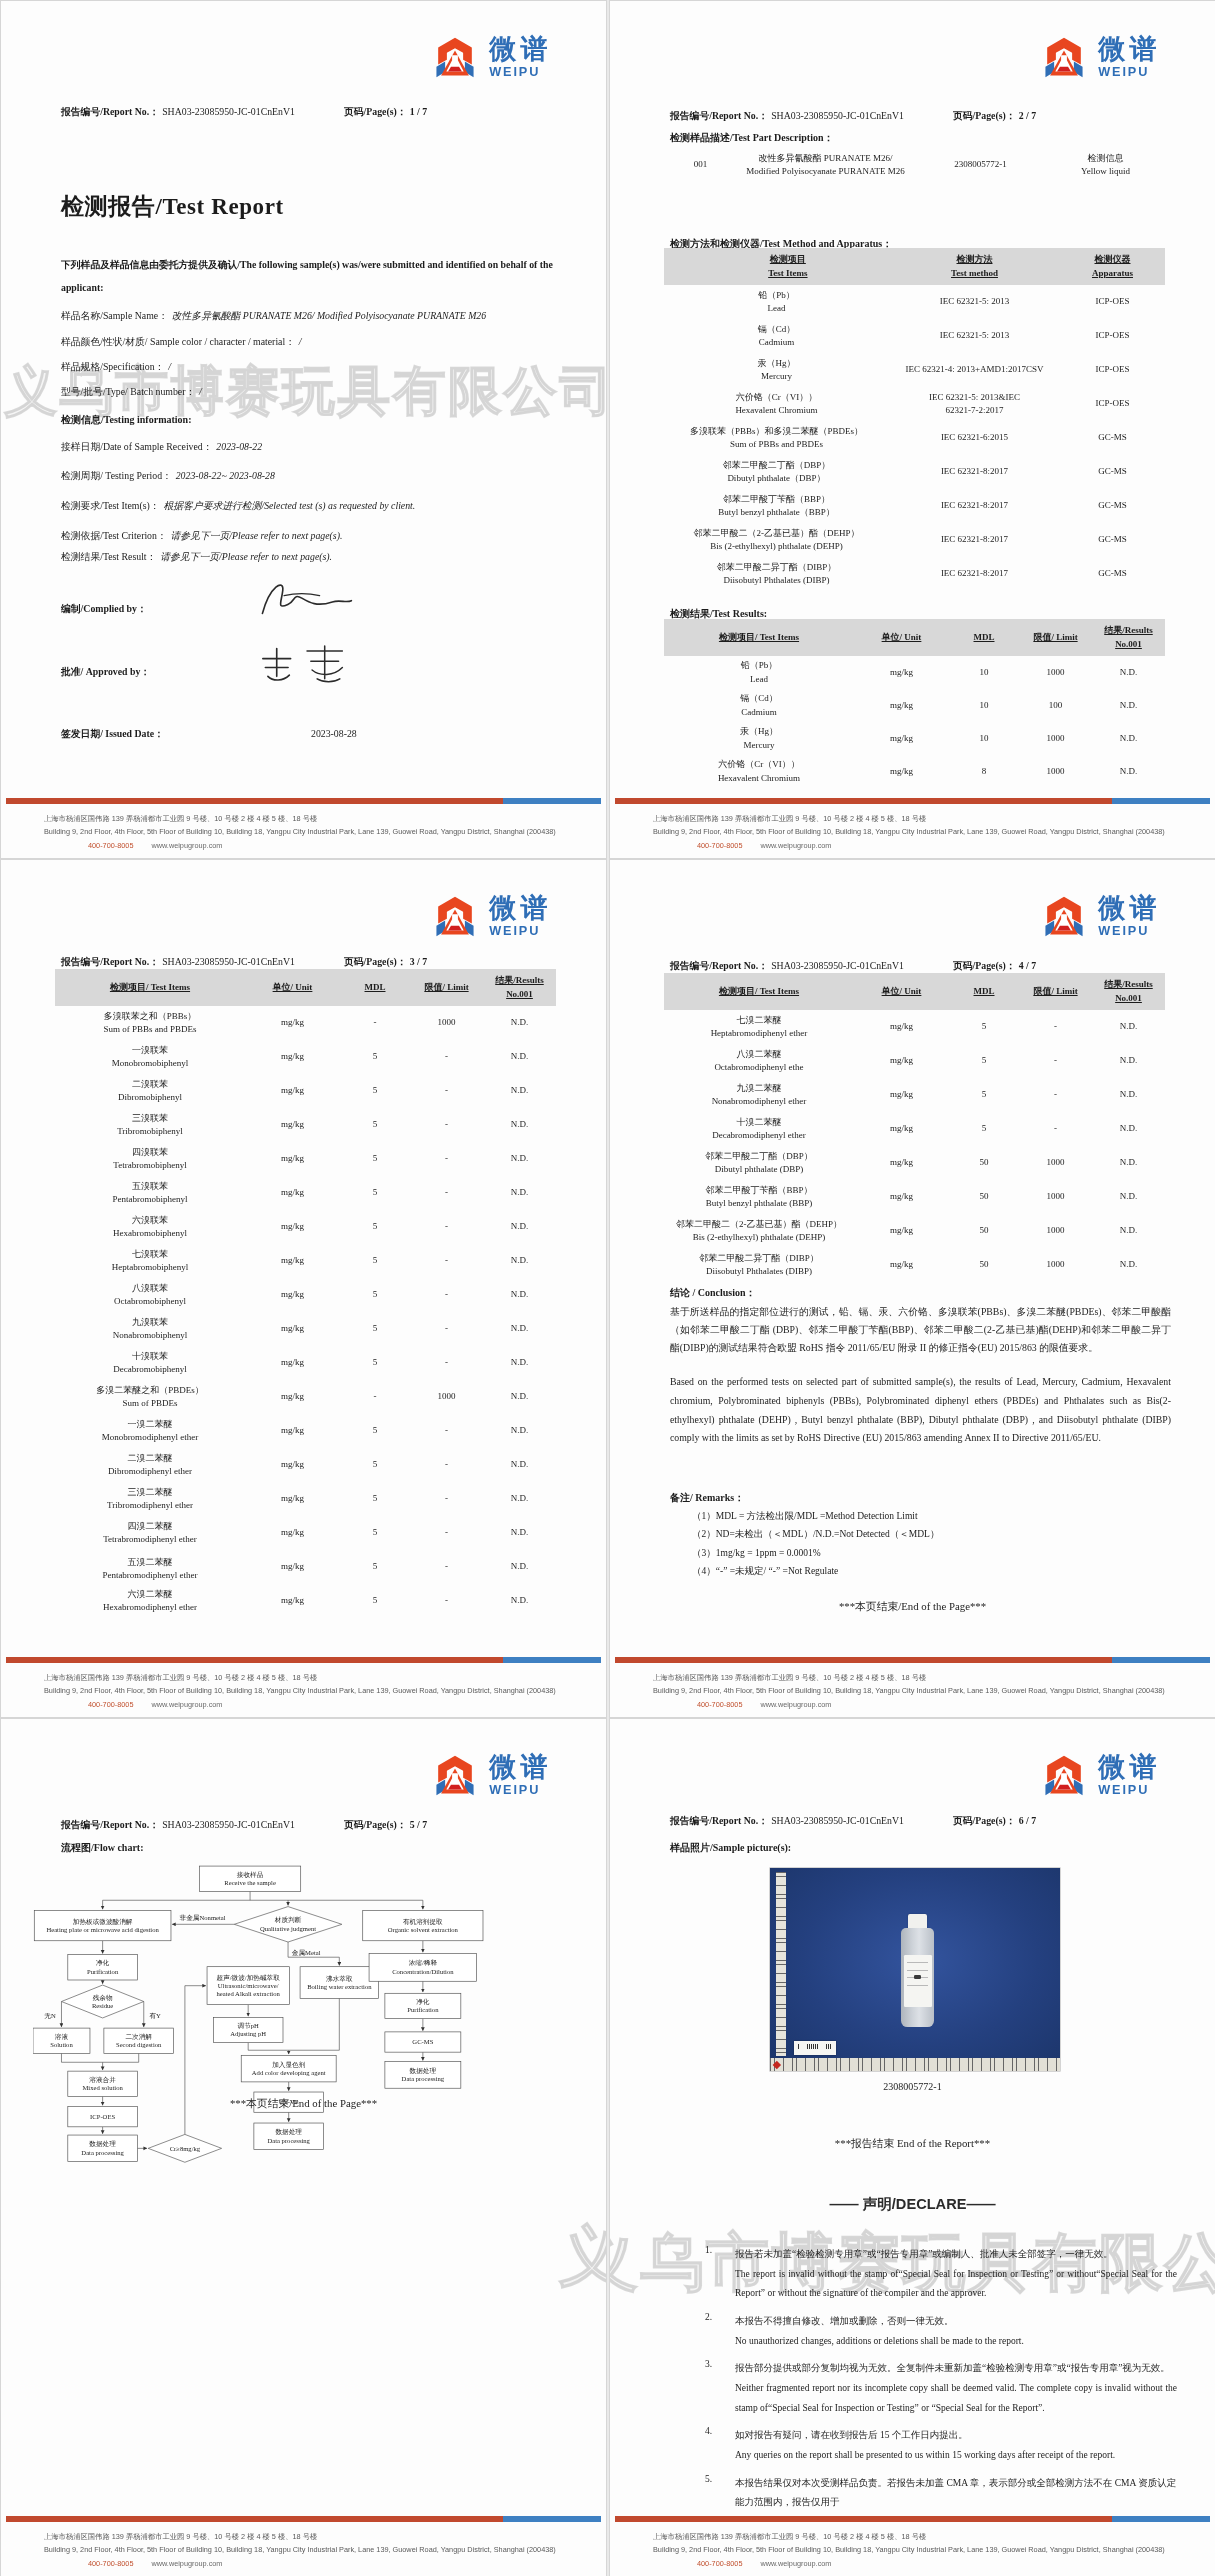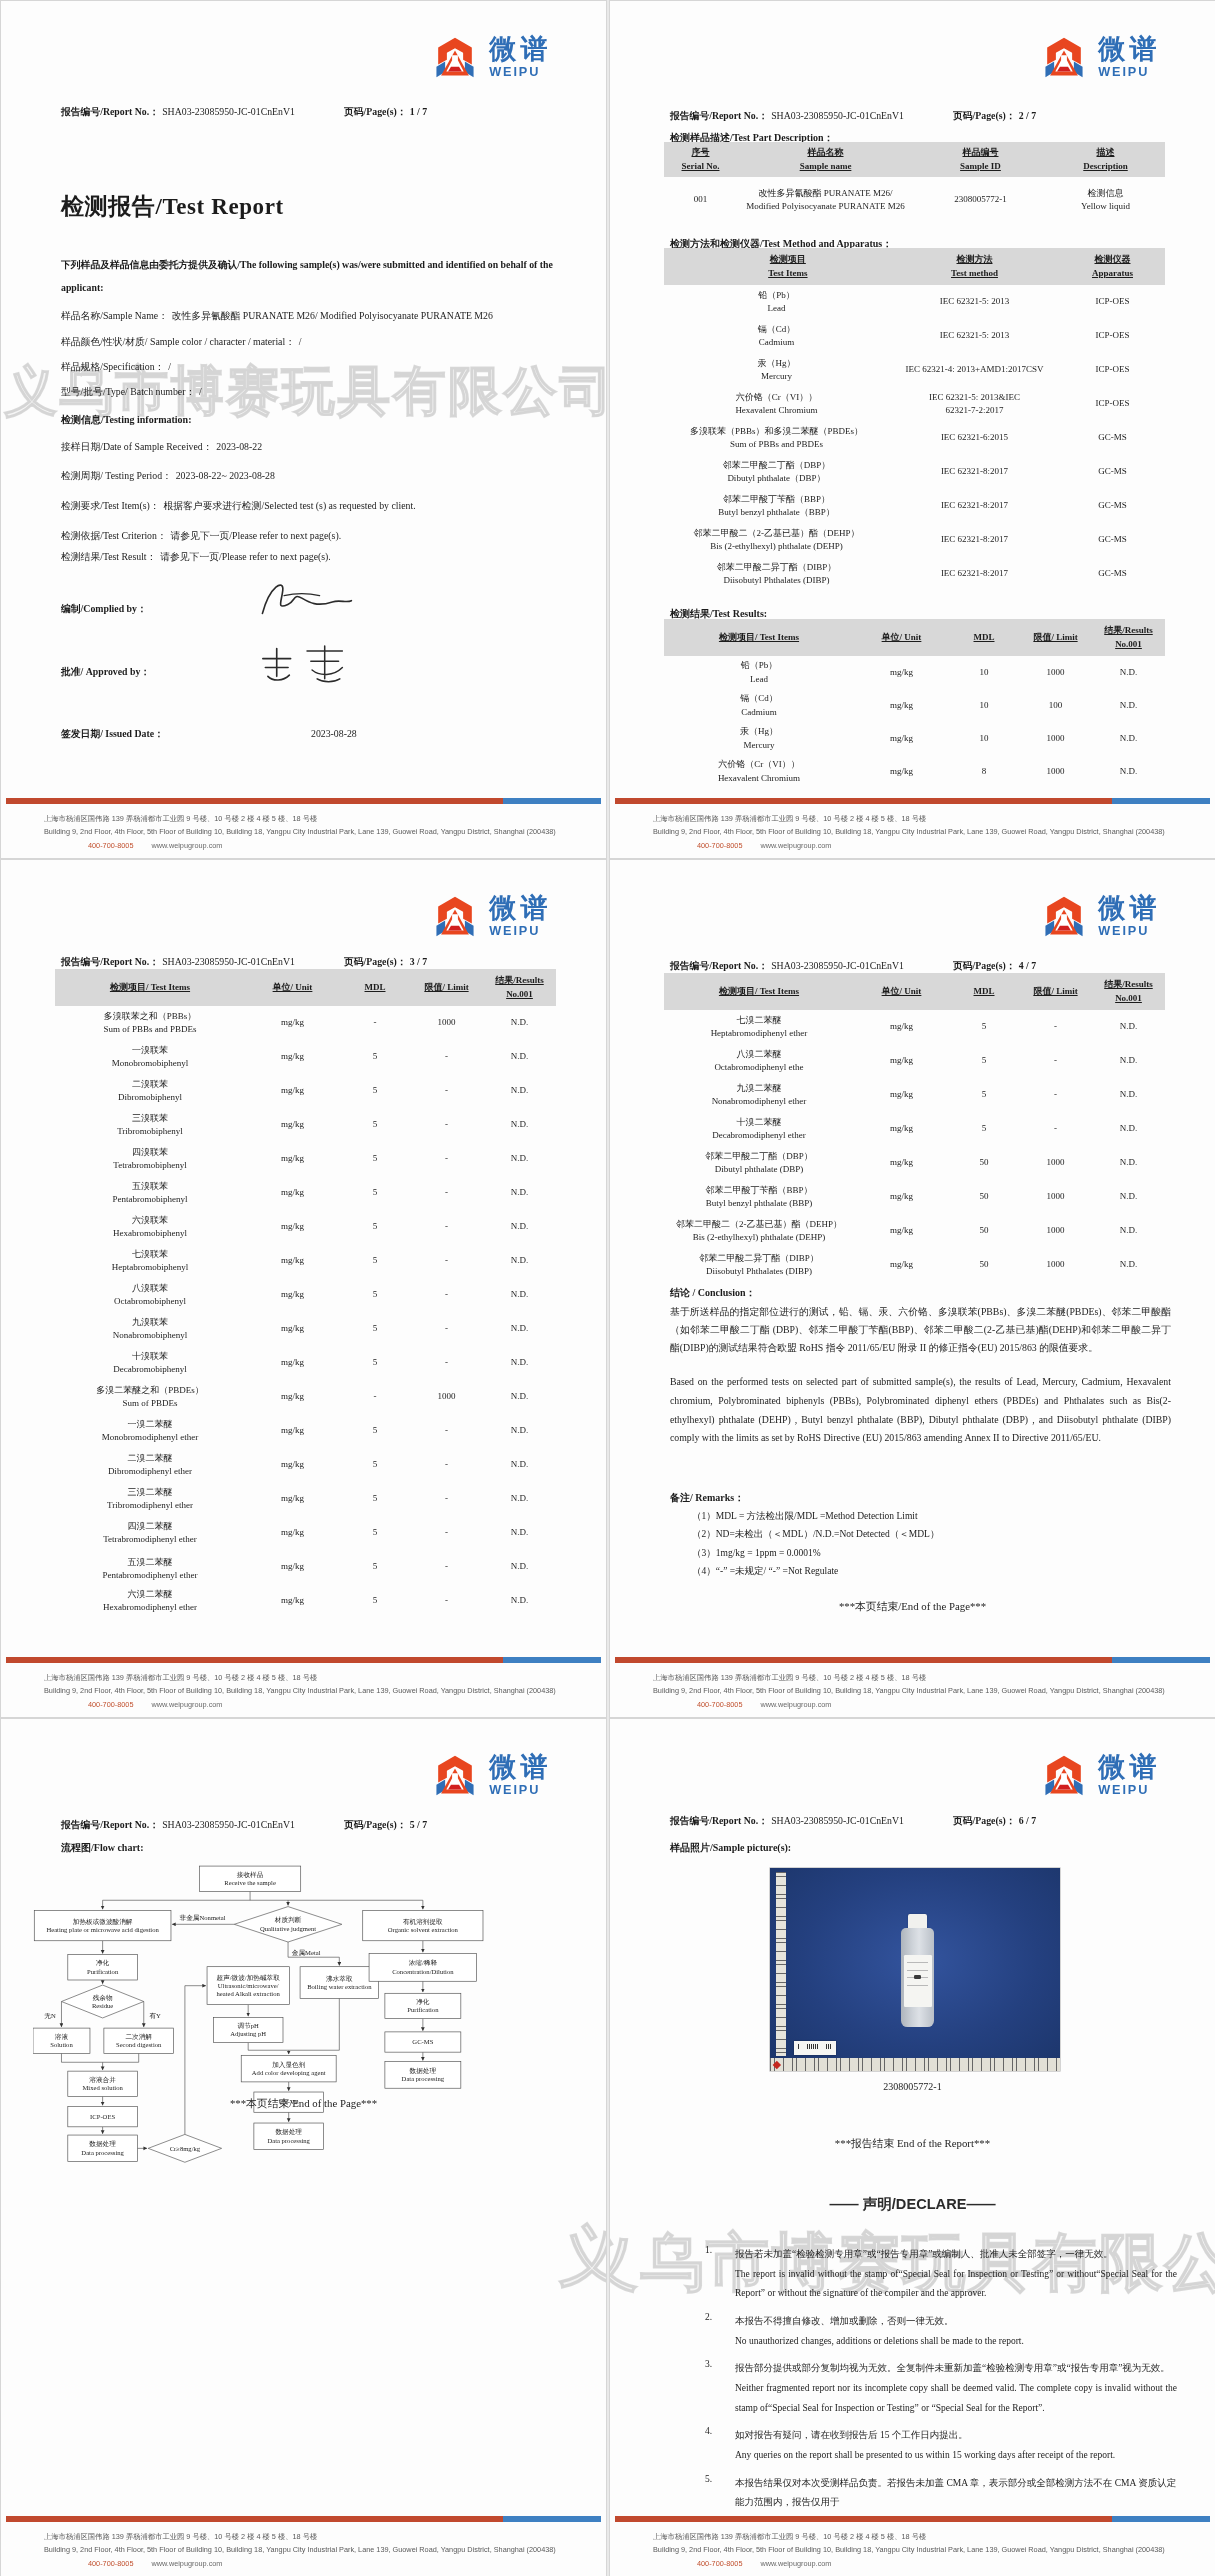--- a/index.html
+++ b/index.html
@@ -15,21 +15,21 @@
 
   
   .hdr{position:absolute;left:60px;font-size:9.8px;white-space:nowrap;}
   .hdr .b{font-weight:700;}
   .hdr .val{margin-left:3.2px;}
   .hdr .pgl{margin-left:49px;}
   .hdr .pgno{margin-left:3.2px;font-weight:700;}
 
   .sec-title{position:absolute;left:60px;font-weight:700;font-size:10px;white-space:nowrap;}
   .line{position:absolute;left:60px;font-size:9.8px;white-space:nowrap;}
-  .line .lv{margin-left:3.8px;}
+  .line .lv{margin-left:3.8px;font-style:italic;}
   .centered{position:absolute;left:0;width:100%;text-align:center;font-size:10.8px;}
 
   
   .t{position:absolute;left:54px;width:501px;}
   .t-row{display:flex;align-items:stretch;}
   .t-cell{display:flex;flex-direction:column;justify-content:center;align-items:center;text-align:center;font-size:9px;line-height:1.5;padding:1.3px 1.3px;box-sizing:border-box;}
   .t-head{background:#d8d8d8;}
   .t-head .t-line{font-weight:700;text-decoration:underline;}
   .rh53 .t-row{min-height:34px}.rh52 .t-row{min-height:33px}.rh54 .t-row{min-height:34px}
   .rh53 .t-head,.rh52 .t-head,.rh54 .t-head{min-height:37px}
@@ -144,38 +144,20 @@
     <span class="logo-txt">
       <span class="logo-cn">微谱</span>
       <span class="logo-en">WEIPU</span>
     </span>
   </div>
   <div class="hdr" style="top:109px">
     <span class="b">报告编号/Report No.：</span><span class="val">SHA03-23085950-JC-01CnEnV1</span><span class="b pgl">页码/Page(s)：</span><span class="pgno">2 / 7</span>
   </div>
   <div class="sec-title" style="top:130px">检测样品描述/Test Part Description：</div>
   <div class="t desc-t" style="top:141px">
-      <div class="t-row t-head">
-        <div class="t-cell" style="width: 73px;">
-          <div class="t-line">序号</div>
-          <div class="t-line">Serial No.</div>
-        </div>
-        <div class="t-cell" style="width: 177px;">
-          <div class="t-line">样品名称</div>
-          <div class="t-line">Sample name</div>
-        </div>
-        <div class="t-cell" style="width: 133px;">
-          <div class="t-line">样品编号</div>
-          <div class="t-line">Sample ID</div>
-        </div>
-        <div class="t-cell" style="width: 117px;">
-          <div class="t-line">描述</div>
-          <div class="t-line">Description</div>
-        </div>
-      </div>
       <div class="t-row t-data">
         <div class="t-cell" style="width: 73px;">
           <div class="t-line">001</div>
         </div>
         <div class="t-cell" style="width: 177px;">
           <div class="t-line">改性多异氰酸酯  PURANATE M26/</div>
           <div class="t-line">Modified Polyisocyanate PURANATE M26</div>
         </div>
         <div class="t-cell" style="width: 133px;">
           <div class="t-line">2308005772-1</div>

